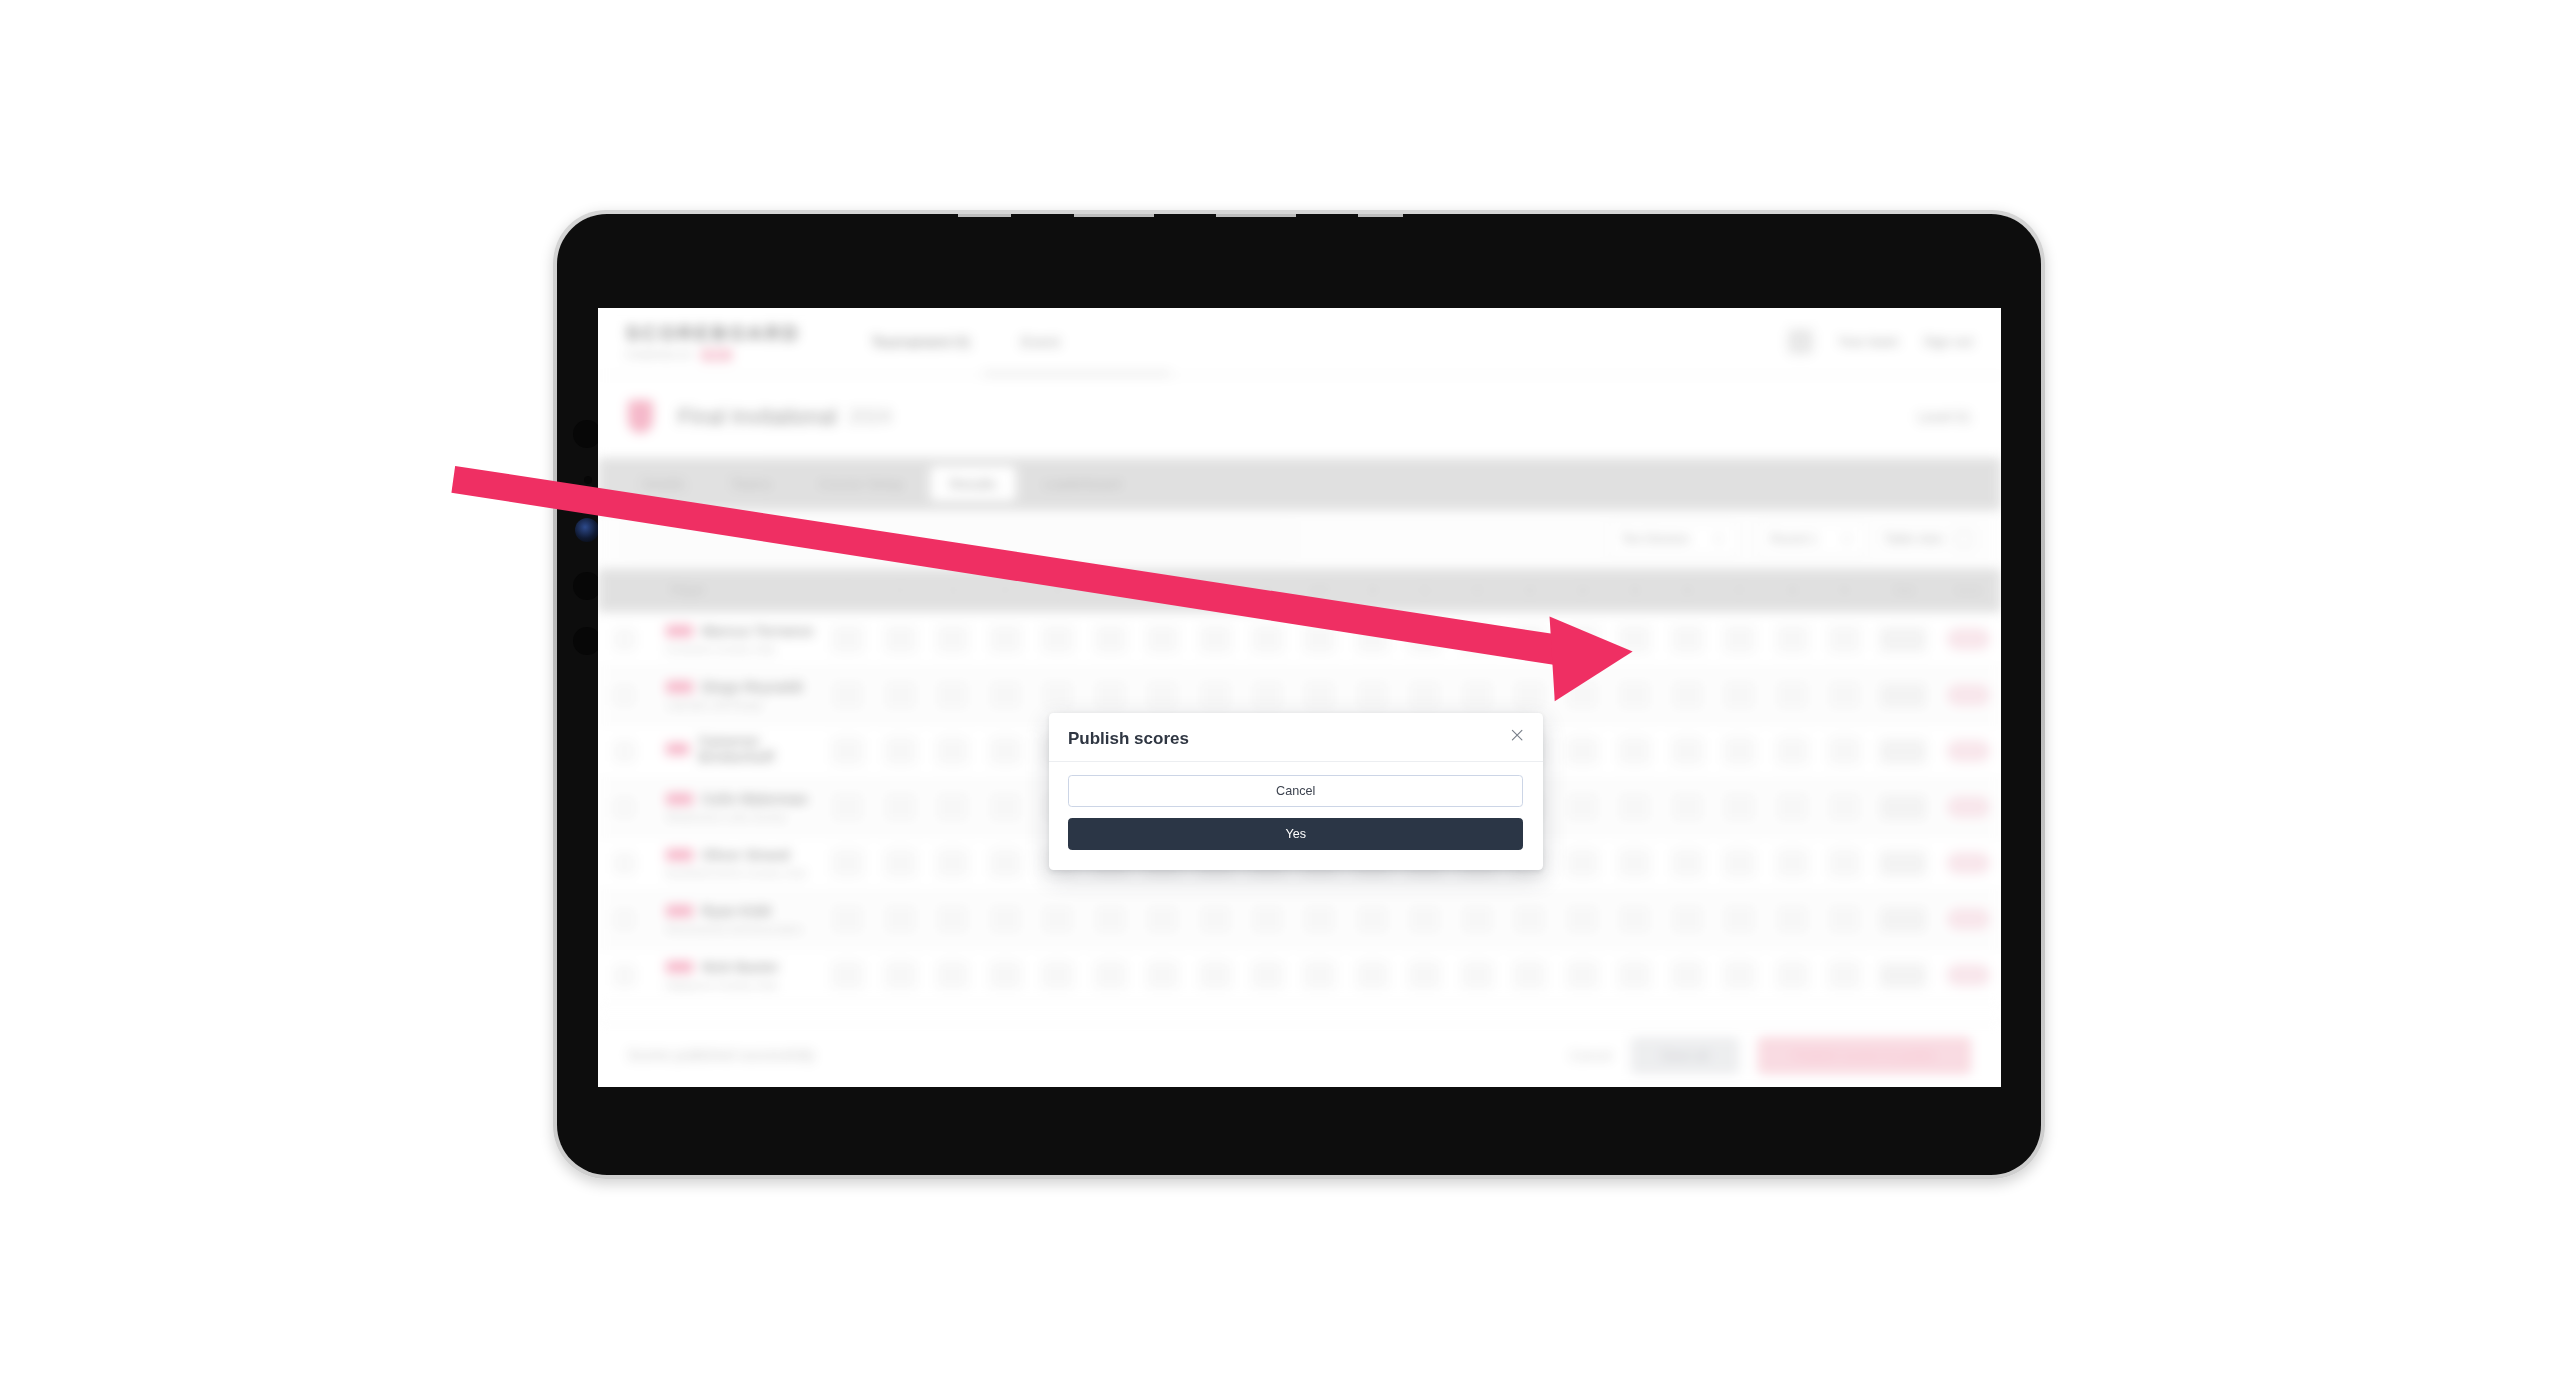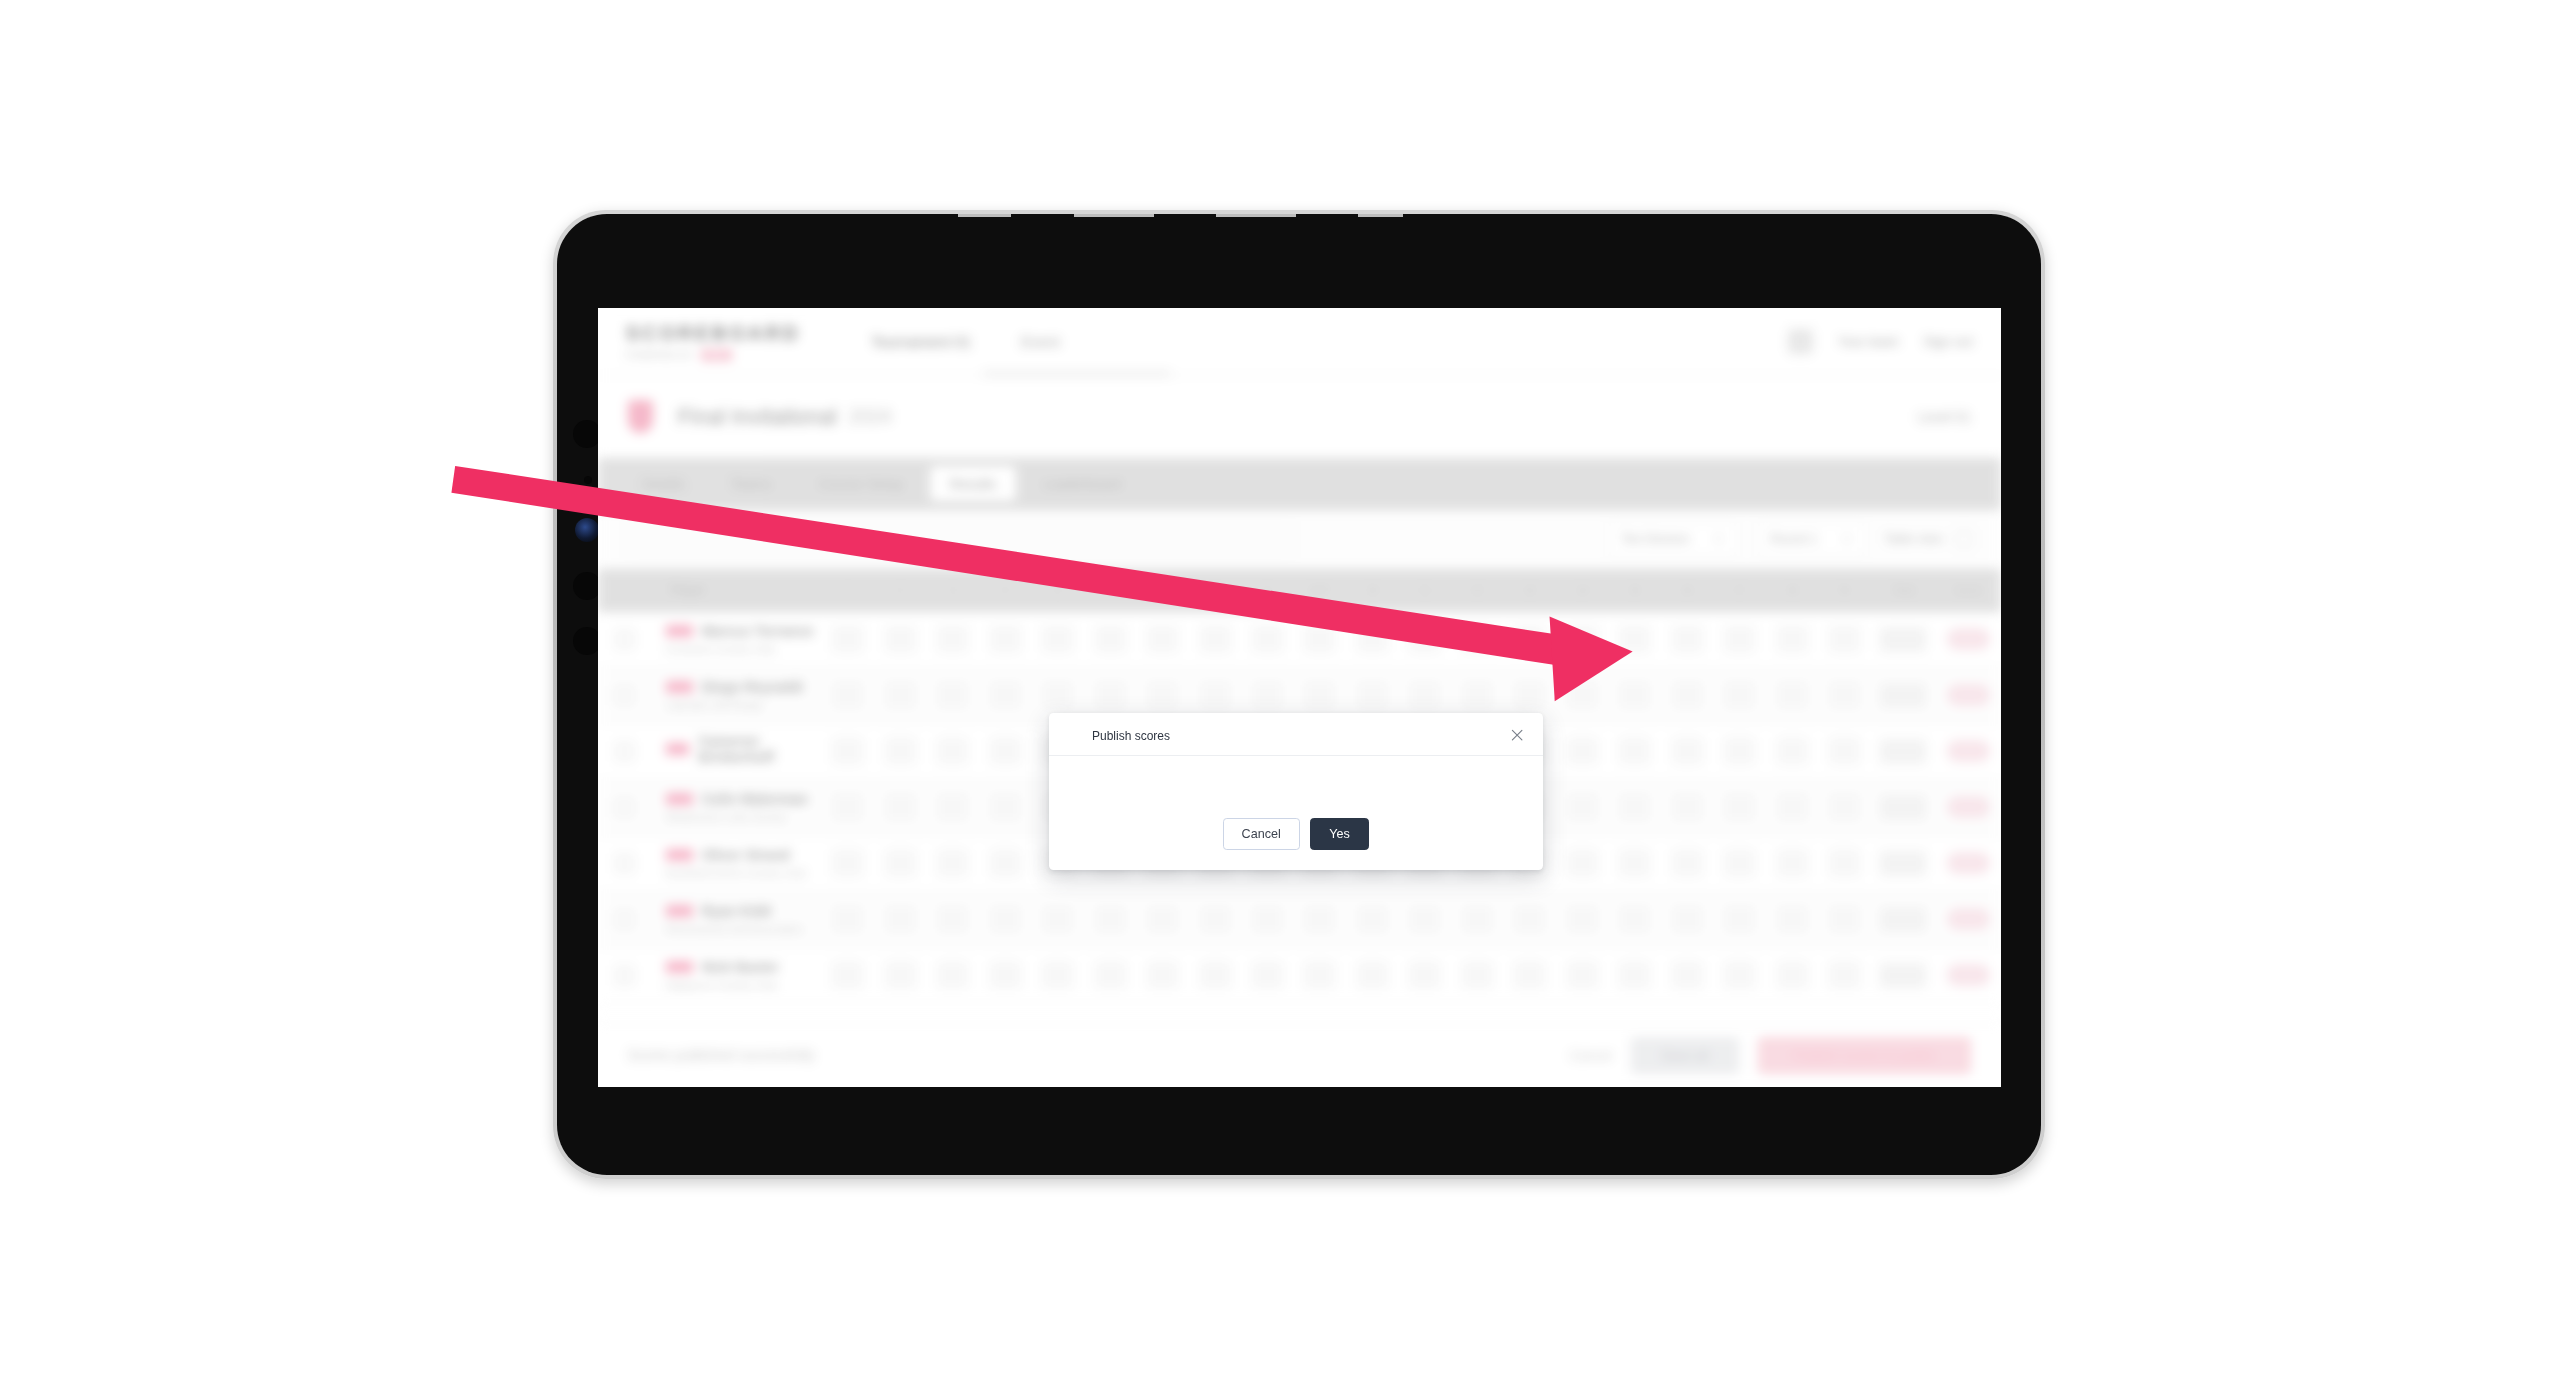--- a/index.html
+++ b/index.html
@@ -179,34 +179,34 @@
     background:#ffffff;
     border-radius: 4.5px;
     box-shadow: 0 7.4px 25px rgba(40,45,60,0.20), 0 1.5px 4.5px rgba(40,45,60,0.10);
     display:flex; flex-direction: column;
   }
   .modal-head {
     position:relative;
     padding: 16.3px 19.3px 12px 19.3px;
     border-bottom: 0.7px solid #eceef1;
   }
-  .modal-title { font-size: 12px; color:#2f3642; font-weight:400;margin-left:24px; }
+  .modal-title { font-size: 17px; color:#2f3642; font-weight:700; }
   .modal-close {
     position:absolute; right: 13.4px; top: 10.4px;
     width: 25px; height: 25px;
     display:flex; align-items:center; justify-content:center;
     color:#7a808b; cursor:pointer;
   }
   .modal-close svg { width: 16.3px; height: 16.3px; }
   .modal-body { padding: 16.3px 19.3px 0 19.3px; }
   .modal-msg { font-size: 12.6px; color:#6c727d; line-height:1.4; }
   .modal-actions {
     margin-top: auto;
     padding: 0 19.3px 19.3px 19.3px;
-    display:flex; justify-content:center; gap: 10.4px;
+    display:flex; justify-content:center; gap: 10.4px; flex-direction: column;
   }
   .btn {
     font-family:"Liberation Sans", sans-serif;
     font-size: 12.6px;
     border-radius: 3.7px;
     padding: 9px 18px;
     cursor: pointer;
     line-height: 1;
   }
   .btn-cancel {

